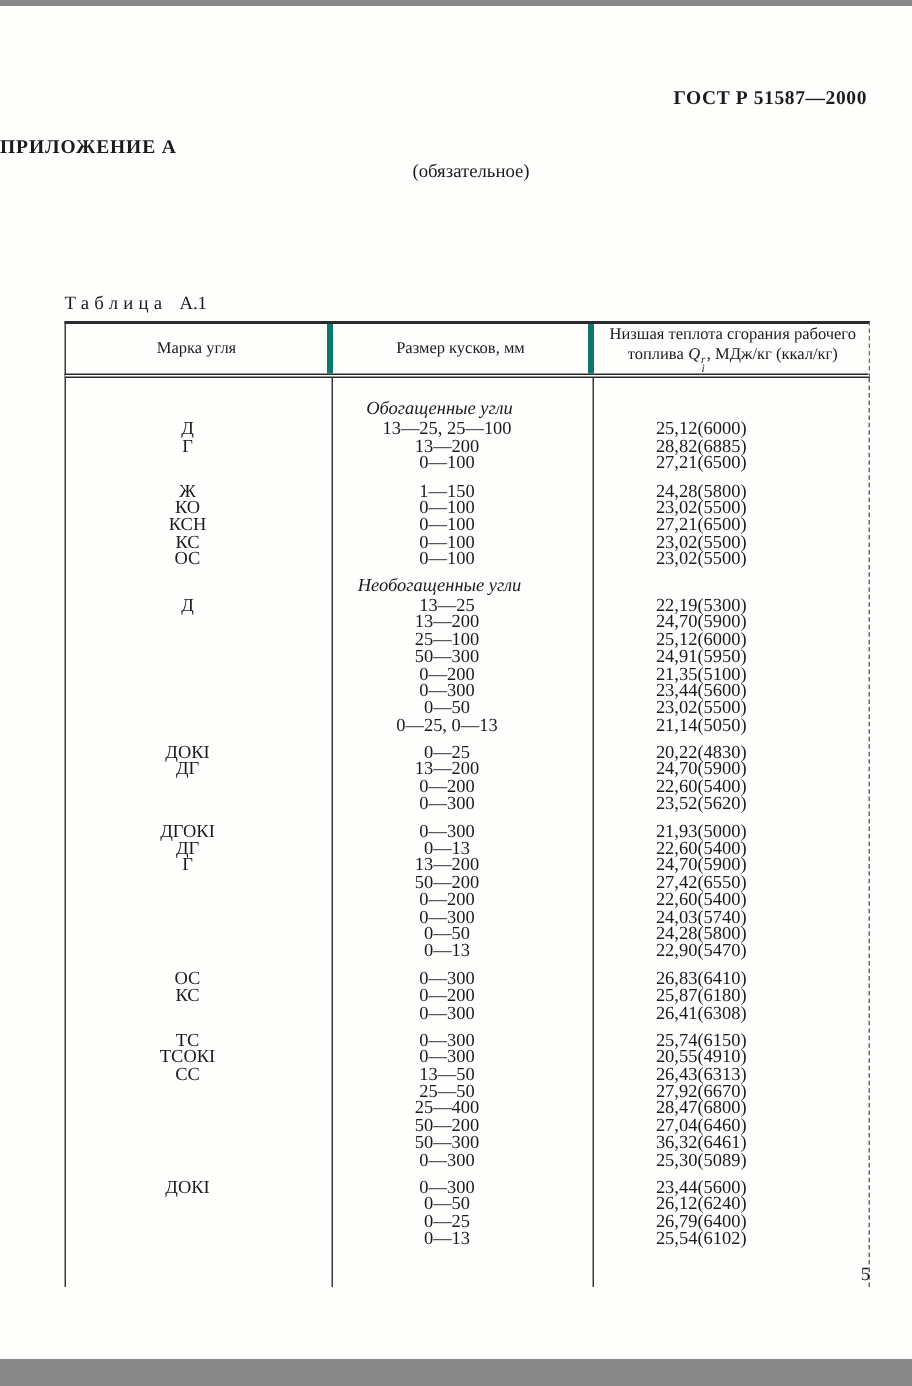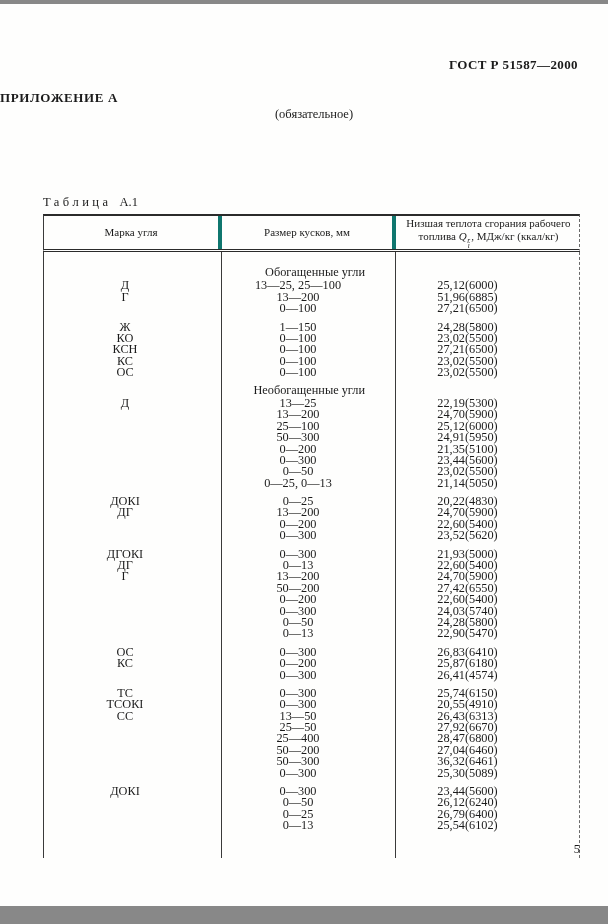--- a/index.html
+++ b/index.html
@@ -115,21 +115,21 @@
     height: 11.4px;
     line-height: 11.4px;
     font-size: 12.3px;
   }
   .trow > div { text-align: center; box-sizing: border-box; white-space: nowrap; overflow: visible; }
   .c1 { padding-right: 14px; }
   .c2 { padding-right: 20px; }
   .c3 { padding-right: 40px; }
   .heading-row { height: auto; padding: 6px 0 2px 0; }
   .heading-row.first { padding-top: 15px; }
-  .heading-row .sec { padding-right: 30px; text-align: right; }
+  .heading-row .sec { padding-right: 30px; text-align: center; font-style: italic; }
   .tgroup + .tgroup { margin-top: 7px; }
 
   .page-number {
     position: absolute;
     top: 838px;
     right: 28px;
     font-size: 12.5px;
   }
 </style>
 </head>
@@ -173,21 +173,21 @@
         </div>
         <div class="tgroup">
           <div class="trow">
             <div class="c1">Д</div>
             <div class="c2">13—25, 25—100</div>
             <div class="c3">25,12(6000)</div>
           </div>
           <div class="trow">
             <div class="c1">Г</div>
             <div class="c2">13—200</div>
-            <div class="c3">51,96(6885)</div>
+            <div class="c3">28,82(6885)</div>
           </div>
           <div class="trow">
             <div class="c1"></div>
             <div class="c2">0—100</div>
             <div class="c3">27,21(6500)</div>
           </div>
         </div>
         <div class="tgroup">
           <div class="trow">
             <div class="c1">Ж</div>
@@ -333,21 +333,21 @@
             <div class="c3">26,83(6410)</div>
           </div>
           <div class="trow">
             <div class="c1">КС</div>
             <div class="c2">0—200</div>
             <div class="c3">25,87(6180)</div>
           </div>
           <div class="trow">
             <div class="c1"></div>
             <div class="c2">0—300</div>
-            <div class="c3">26,41(4574)</div>
+            <div class="c3">26,41(6308)</div>
           </div>
         </div>
         <div class="tgroup">
           <div class="trow">
             <div class="c1">ТС</div>
             <div class="c2">0—300</div>
             <div class="c3">25,74(6150)</div>
           </div>
           <div class="trow">
             <div class="c1">ТСОКI</div>

